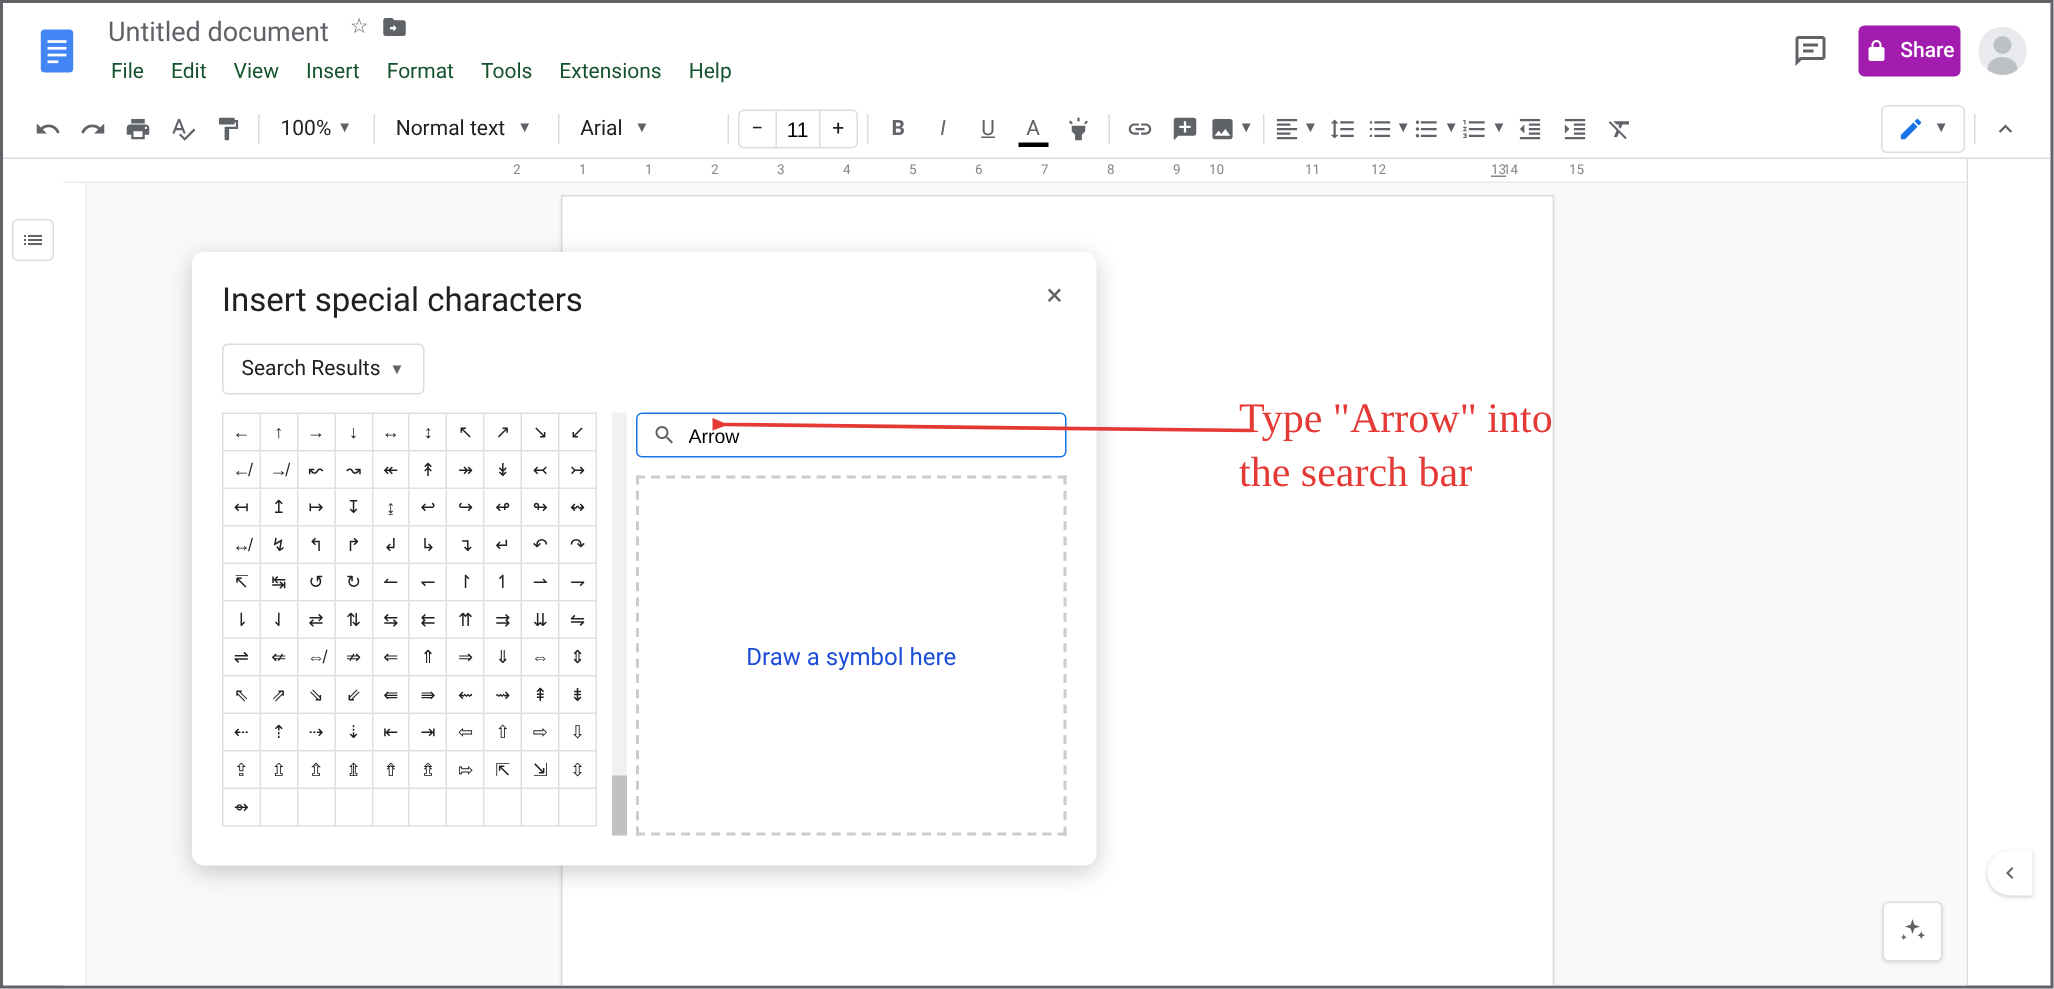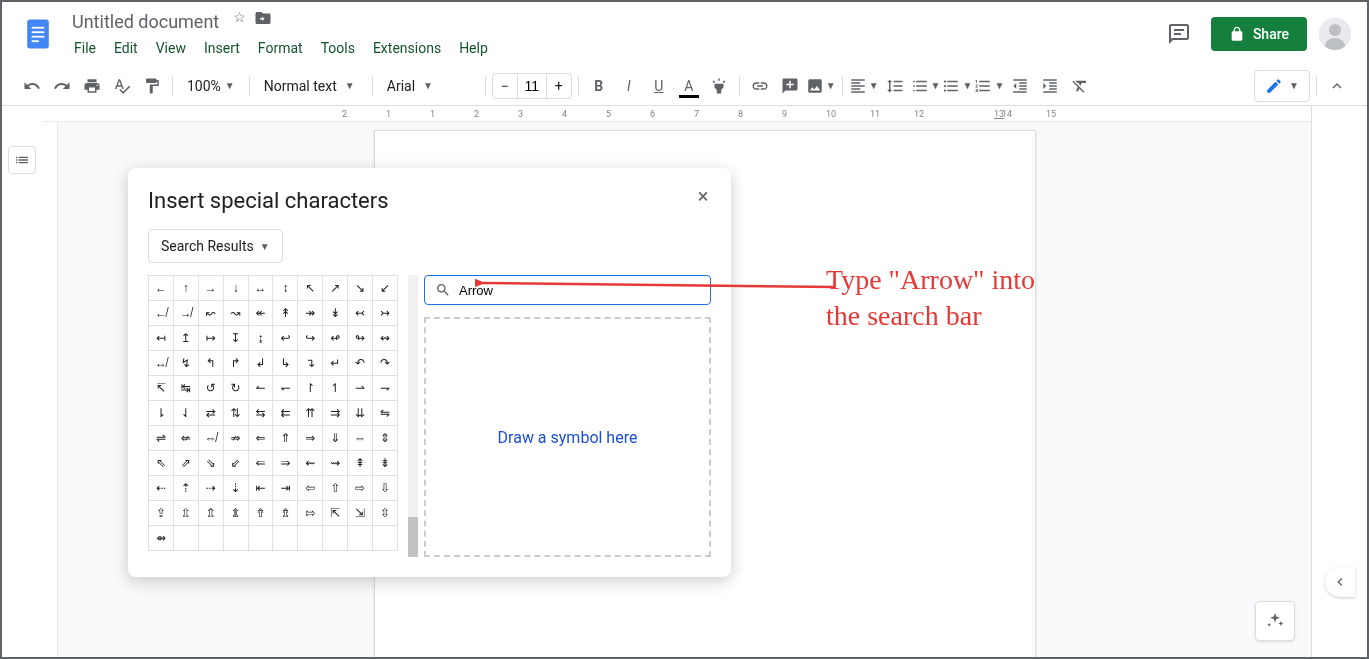--- a/index.html
+++ b/index.html
@@ -7,21 +7,21 @@
 .header{display:flex;align-items:center;padding:8px 16px;height:64px}
 .logo{width:40px;height:40px;display:flex;align-items:center;justify-content:center;margin-right:8px}
 .logo svg{width:36px;height:36px}
 .title-area{flex:1}
 .title-row{display:flex;align-items:flex-start;gap:8px}
 .doc-title{font-size:18px;color:#5f6368;padding:2px 6px}
 .menu-row{display:flex;gap:2px;margin-top:2px}
 .menu-item{padding:4px 8px;font-size:14px;color:#14532d;border-radius:4px;cursor:pointer}
 .header-right{display:flex;align-items:center;gap:12px}
 .comment-btn{width:40px;height:40px;display:flex;align-items:center;justify-content:center;border-radius:50%;cursor:pointer}
-.share-btn{background:#15803d;color:#fff;padding:9px 18px;border-radius:4px;display:flex;align-items:center;gap:8px;font-weight:500;cursor:pointer}
+.share-btn{background:#a21caf;color:#fff;padding:9px 4px;border-radius:4px;display:flex;align-items:center;gap:8px;font-weight:500;cursor:pointer}
 .avatar{width:32px;height:32px;border-radius:50%;background:#ddd;overflow:hidden}
 .avatar svg{width:100%;height:100%}
 .toolbar{display:flex;align-items:center;padding:0 16px;height:40px;border-bottom:1px solid #dadce0;gap:2px}
 .tb-btn{min-width:28px;height:28px;display:flex;align-items:center;justify-content:center;border-radius:4px;cursor:pointer;color:#5f6368}
 .tb-sep{width:1px;height:20px;background:#dadce0;margin:0 4px}
 .zoom-select{padding:4px 8px;display:flex;align-items:center;gap:4px;cursor:pointer}
 .style-select{padding:4px 8px;display:flex;align-items:center;gap:8px;cursor:pointer;min-width:110px}
 .font-select{padding:4px 8px;display:flex;align-items:center;gap:8px;cursor:pointer;min-width:100px}
 .font-size{display:flex;align-items:center;border:1px solid #dadce0;border-radius:4px}
 .fs-btn{width:24px;height:24px;display:flex;align-items:center;justify-content:center;cursor:pointer}
@@ -271,21 +271,21 @@
           <span class="ruler-num" style="left: 44px;">1</span>
           <span class="ruler-num" style="left: 88px;">1</span>
           <span class="ruler-num" style="left: 132px;">2</span>
           <span class="ruler-num" style="left: 176px;">3</span>
           <span class="ruler-num" style="left: 220px;">4</span>
           <span class="ruler-num" style="left: 264px;">5</span>
           <span class="ruler-num" style="left: 308px;">6</span>
           <span class="ruler-num" style="left: 352px;">7</span>
           <span class="ruler-num" style="left: 396px;">8</span>
           <span class="ruler-num" style="left: 440px;">9</span>
-          <span class="ruler-num" style="left: 484px;">10</span>
+          <span class="ruler-num" style="left: 464px;">10</span>
           <span class="ruler-num" style="left: 528px;">11</span>
           <span class="ruler-num" style="left: 572px;">12</span>
           <span class="ruler-num" style="left: 652px; text-decoration: underline;">13</span>
           <span class="ruler-num" style="left: 660px;">14</span>
           <span class="ruler-num" style="left: 704px;">15</span>
         </div>
     </div>
     <div class="ruler-v"></div>
     <div class="page"></div>
     <div class="explore-btn">

